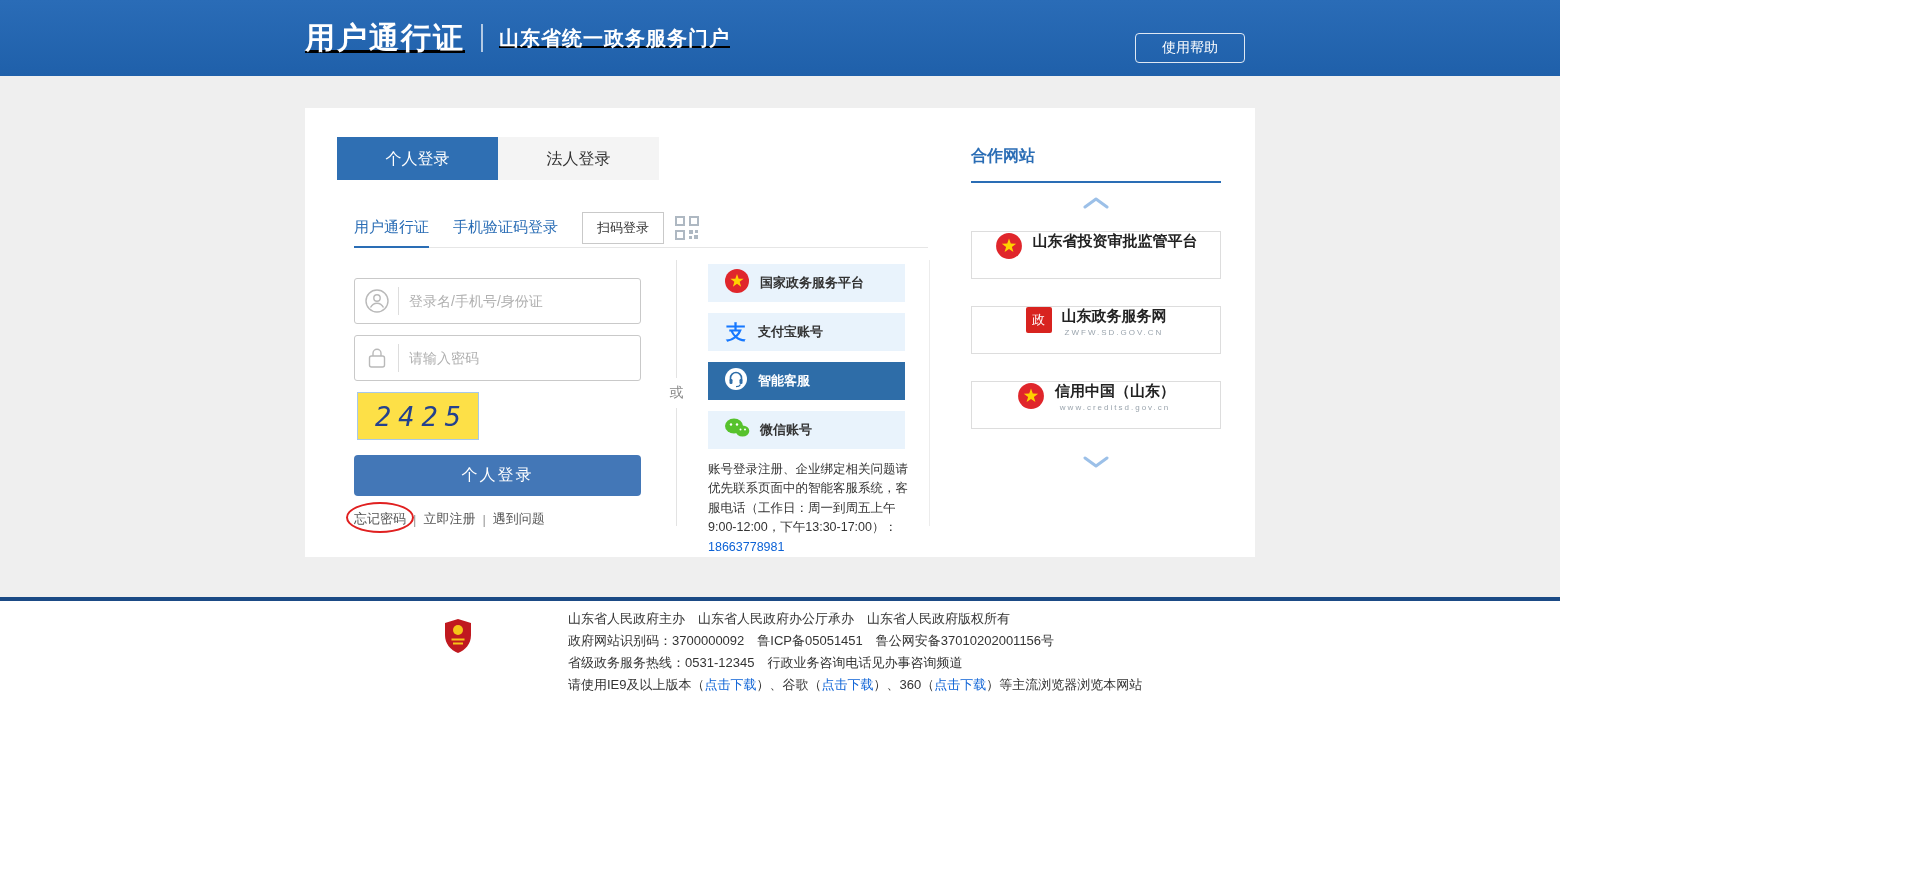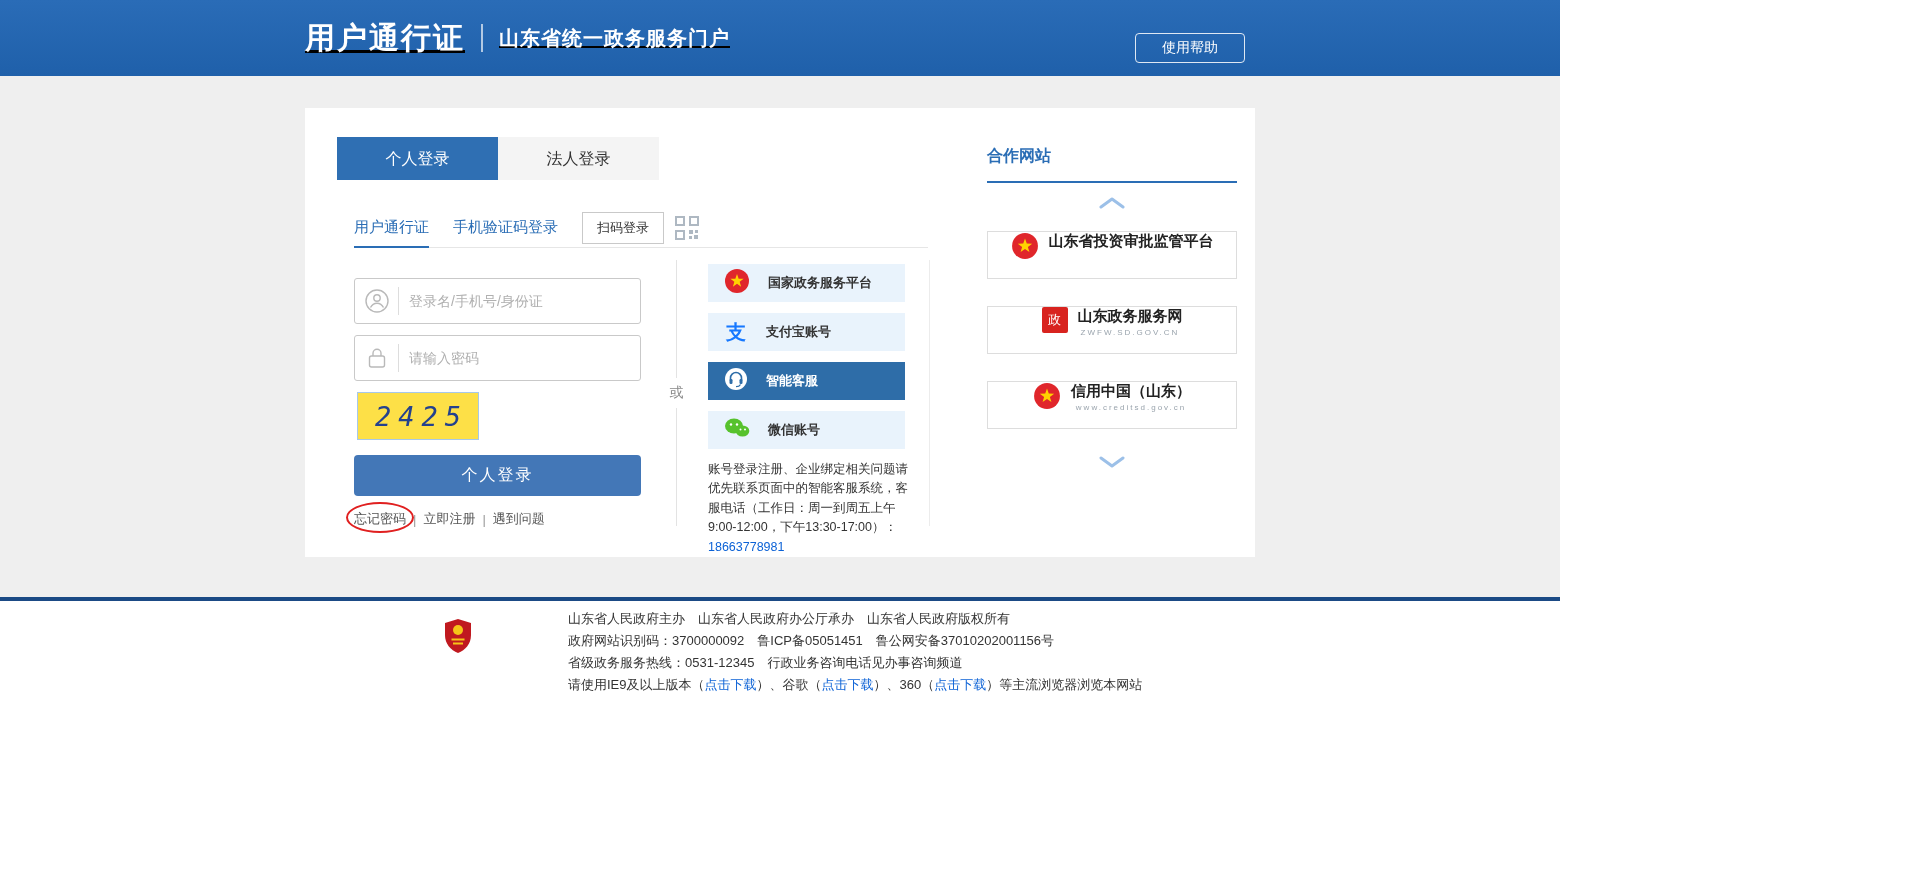--- a/index.html
+++ b/index.html
@@ -120,31 +120,31 @@
     background: #fff; padding: 6px 1px; color: #888; font-size: 14px;
   }
 
   
   .third-party { position: absolute; left: 403px; top: 156px; width: 197px; }
   .tp-row {
     height: 38px; background: #e9f3fc;
     display: flex; align-items: center;
     margin-bottom: 11px; padding-left: 16px; cursor: pointer;
   }
-  .tp-row .tp-label { font-size: 13px; font-weight: bold; color: #333; margin-left: 18px; }
+  .tp-row .tp-label { font-size: 13px; font-weight: bold; color: #333; margin-left: 10px; }
   .tp-row.highlight { background: #2e6da8; }
   .tp-row.highlight .tp-label { color: #fff; }
   .alipay-char { color: #1678ff; font-size: 20px; font-weight: bold; width: 24px; text-align: center; }
   .tp-note { font-size: 12.5px; color: #333; line-height: 1.55; margin-top: 9px; width: 200px; }
   .tp-phone { color: #0c62d6; cursor: pointer; }
 
   .divider2 { position: absolute; left: 624px; top: 152px; height: 266px; width: 1px; background: #ececec; }
 
   
-  .partners { position: absolute; left: 682px; top: 30px; width: 250px; }
+  .partners { position: absolute; left: 666px; top: 30px; width: 250px; }
   .partners-title {
     color: #2a6db5; font-size: 16px; font-weight: bold;
     padding: 8px 0 14px; border-bottom: 2px solid #2a6db5;
   }
   .chev { display: flex; justify-content: center; cursor: pointer; }
   .chev-up { margin: 14px 0 22px; }
   .chev-down { margin-top: 16px; }
   .partner-box {
     height: 48px; border: 1px solid #ddd; background: #fff;
     display: flex; align-items: flex-start; justify-content: center; gap: 10px;

